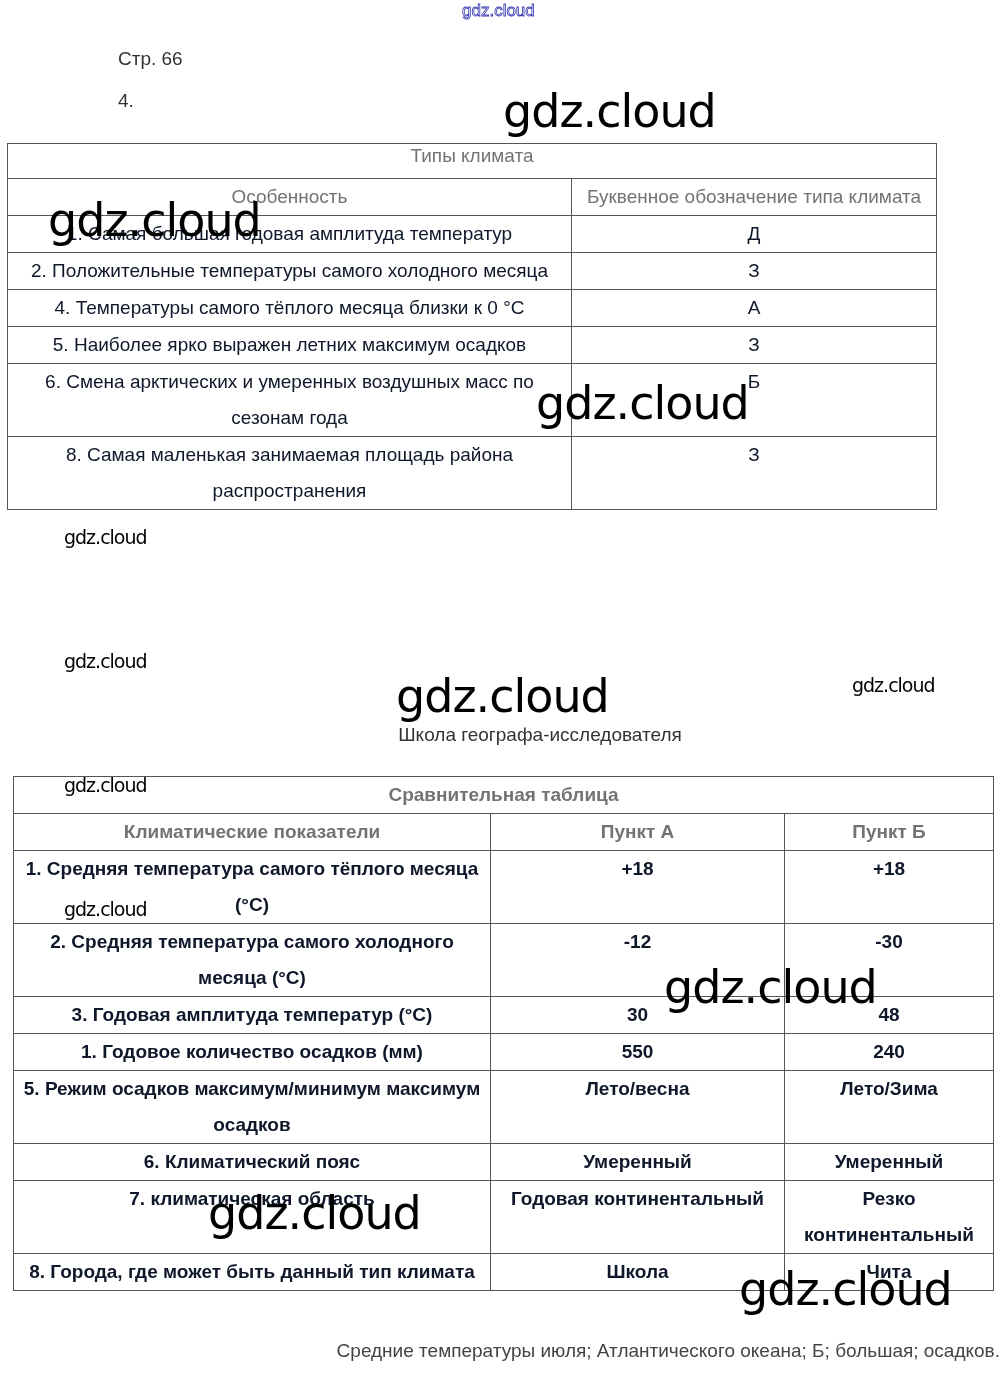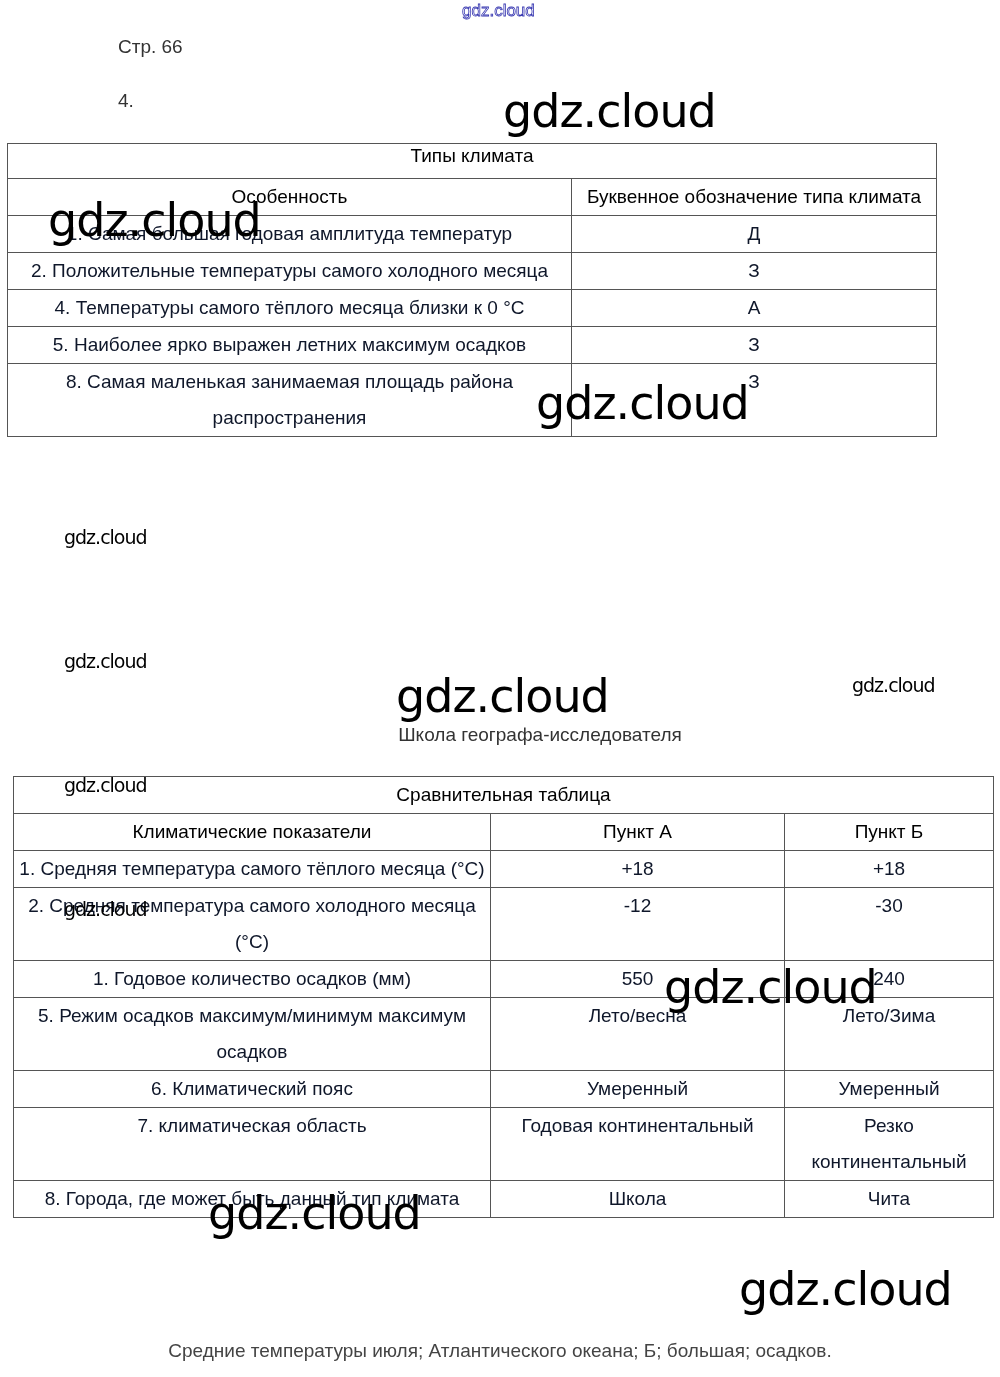--- a/index.html
+++ b/index.html
@@ -1,35 +1,35 @@
 <!DOCTYPE html>
 <html><head>
 <meta charset="utf-8">
 <style>
   html, body { margin: 0; padding: 0; background: #ffffff; }
   body { width: 1000px; height: 1377px; position: relative; overflow: hidden;
          font-family: "Liberation Sans", sans-serif; color: #3a3a3a; }
   .abs { position: absolute; }
   .header-wm { left: 462px; top: 1px; font-size: 17px; color: #ffffff;
                -webkit-text-stroke: 0.8px #3535b0; letter-spacing: 0px; }
-  .page-ref { left: 118px; top: 36px; font-size: 19px; color: #333; }
+  .page-ref { left: 118px; top: 48px; font-size: 19px; color: #333; }
   .task-num { left: 118px; top: 90px; font-size: 19px; color: #333; }
   .wm { font-family: "DejaVu Sans", sans-serif; color: #000; letter-spacing: -1px; }
   .wm-big { font-size: 46px; }
   .wm-small { font-size: 19px; }
 
   table.t { position: absolute; border-collapse: collapse; table-layout: fixed; }
   table.t td { border: 1.3px solid #555; text-align: center; vertical-align: top;
                font-size: 19px; line-height: 36px; padding: 0 4px; color: #0f172a; }
-  table.t td.h { color: #000000; }
+  table.t td.h { color: #737373; }
   #t1 { left: 7px; top: 143px; width: 929px; }
-  #t2 { left: 13px; top: 776px; width: 980px; }
+  #t2 { left: 13px; top: 776px; width: 980px; font-weight: bold; }
   .section-title { left: 0; width: 1080px; top: 724px; text-align: center;
                    font-size: 19px; color: #333; }
-  .footer { left: 0; width: 1000px; top: 1340px; text-align: center; font-size: 19px; color: #444; }
+  .footer { left: 0; width: 1000px; top: 1340px; text-align: right; font-size: 19px; color: #444; }
 </style>
 </head>
 <body>
 
 <div class="abs header-wm">gdz.cloud</div>
 <div class="abs page-ref">Стр. 66</div>
 <div class="abs task-num">4.</div>
 
 <table class="t" id="t1">
   <colgroup>
@@ -54,20 +54,24 @@
   </tr>
   <tr>
     <td>4. Температуры самого тёплого месяца близки к 0 °С</td>
     <td>А</td>
   </tr>
   <tr>
     <td>5. Наиболее ярко выражен летних максимум осадков</td>
     <td>З</td>
   </tr>
   <tr>
+    <td>6. Смена арктических и умеренных воздушных масс по сезонам года</td>
+    <td>Б</td>
+  </tr>
+  <tr>
     <td>8. Самая маленькая занимаемая площадь района распространения</td>
     <td>З</td>
   </tr>
 </tbody>
   </table>
 
 <div class="abs section-title">Школа географа-исследователя</div>
 
 <table class="t" id="t2">
   <colgroup>
@@ -86,20 +90,25 @@
   </tr>
   <tr>
     <td>1. Средняя температура самого тёплого месяца (°С)</td>
     <td>+18</td>
     <td>+18</td>
   </tr>
   <tr>
     <td>2. Средняя температура самого холодного месяца (°С)</td>
     <td>-12</td>
     <td>-30</td>
+  </tr>
+  <tr>
+    <td>3. Годовая амплитуда температур (°С)</td>
+    <td>30</td>
+    <td>48</td>
   </tr>
   <tr>
     <td>1. Годовое количество осадков (мм)</td>
     <td>550</td>
     <td>240</td>
   </tr>
   <tr>
     <td>5. Режим осадков максимум/минимум максимум осадков</td>
     <td>Лето/весна</td>
     <td>Лето/Зима</td>

